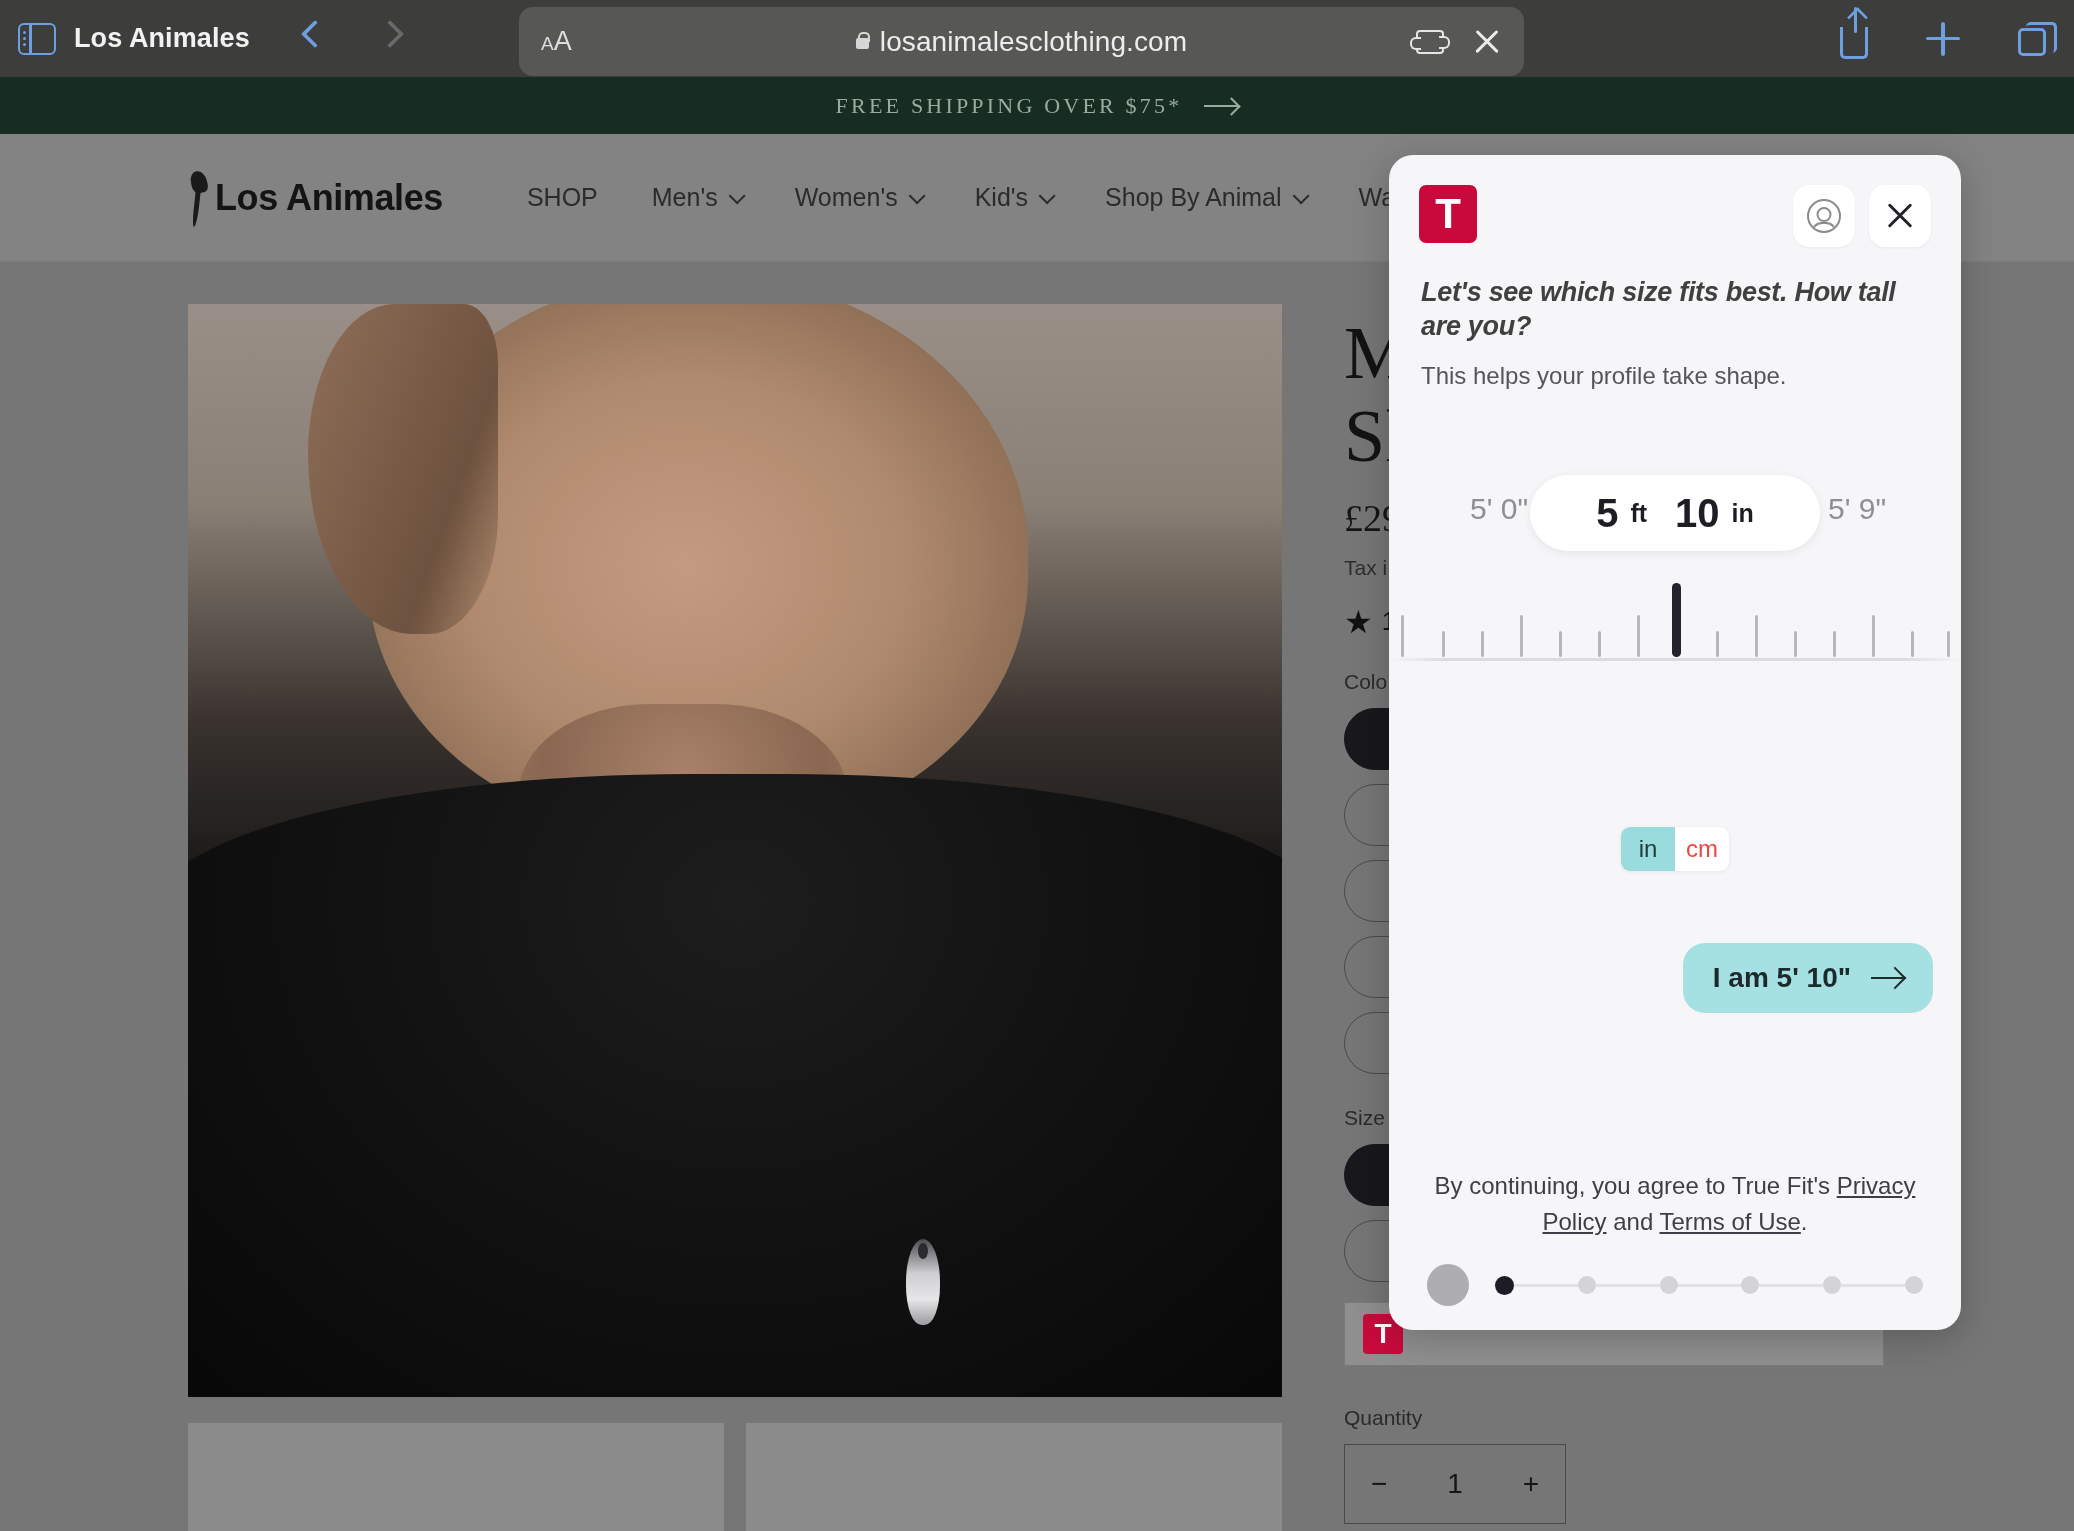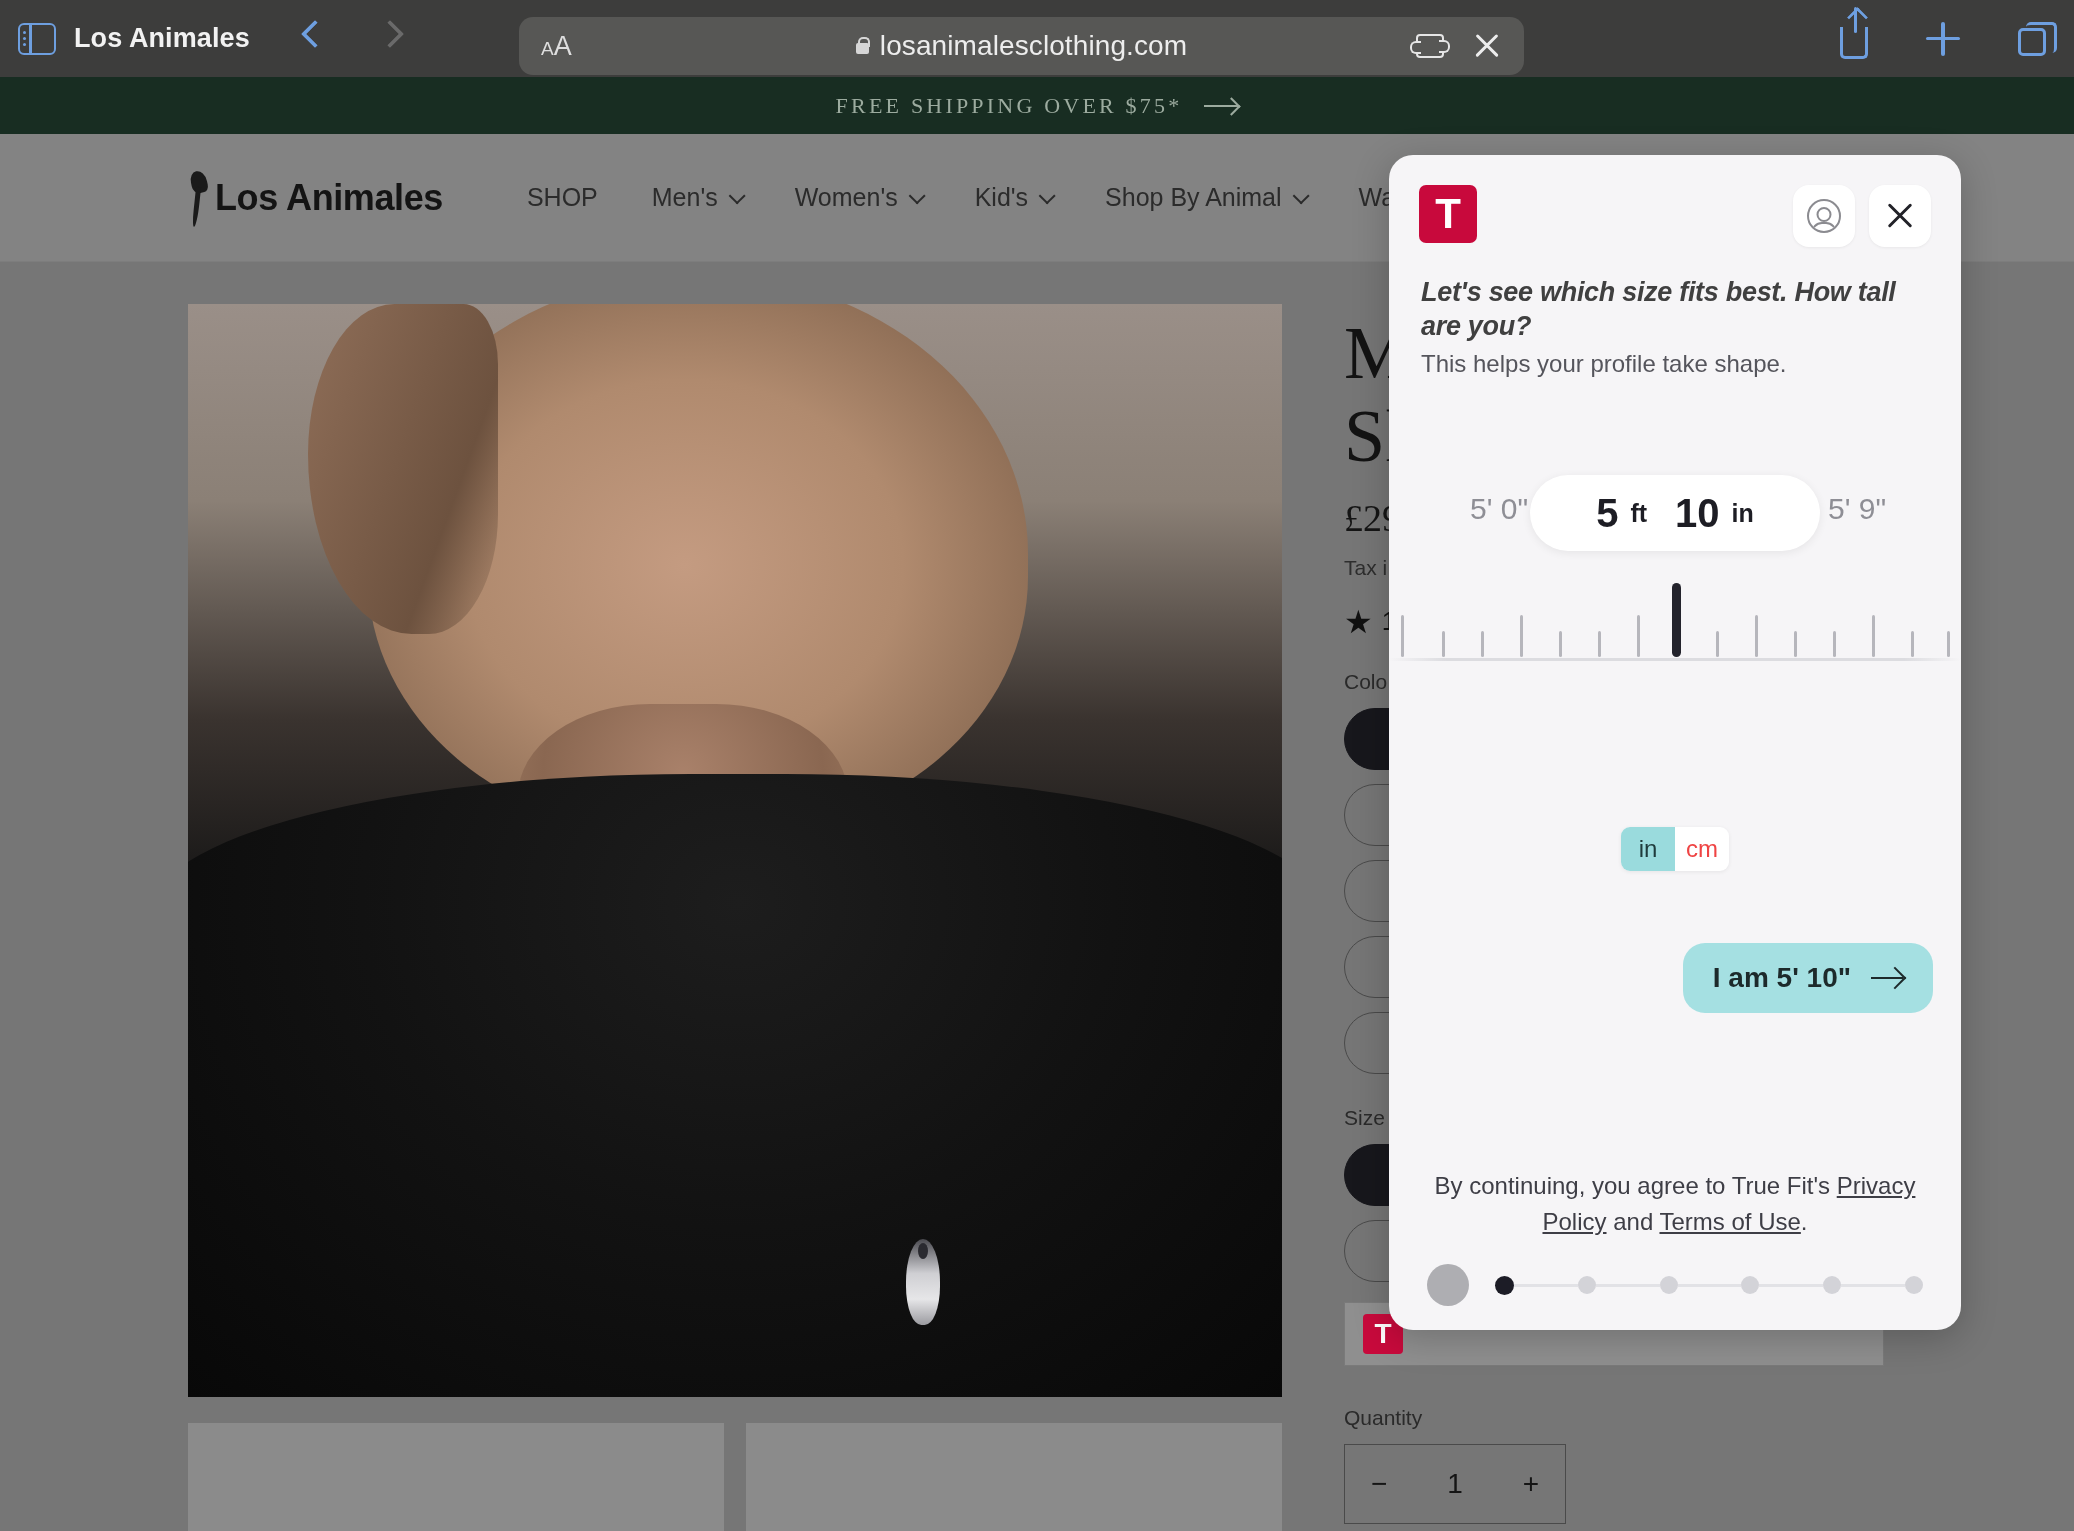--- a/index.html
+++ b/index.html
@@ -70,22 +70,22 @@
   .nav-arrow.fwd i {
     border-left: none; border-bottom: none;
     border-right: 4px solid #6a6a6a;
     border-top: 4px solid #6a6a6a;
     left: 10px;
   }
   .nav-arrow.fwd { margin-left: 32px; }
 
   .url-bar {
     position: absolute;
-    left: 519px; top: 17px;
-    width: 1005px; height: 58px;
+    left: 519px; top: 7px;
+    width: 1005px; height: 69px;
     background: #575755;
     border-radius: 14px;
     display: flex;
     align-items: center;
   }
   .aa-btn {
     color: #dedede;
     margin-left: 22px;
     font-size: 0;
     white-space: nowrap;
@@ -545,21 +545,21 @@
     font-size: 27px;
     font-weight: bold;
     line-height: 1.27;
     color: #404040;
     letter-spacing: -0.3px;
     font-style: italic;
   }
   .modal-sub {
     font-size: 24px;
     color: #55555c;
-    margin-top: 6px;
+    margin-top: 18px;
   }
 
   
   .picker-wrap {
     position: absolute;
     left: 0; top: 330px;
     width: 572px;
     height: 220px;
   }
   .ruler-labels {

